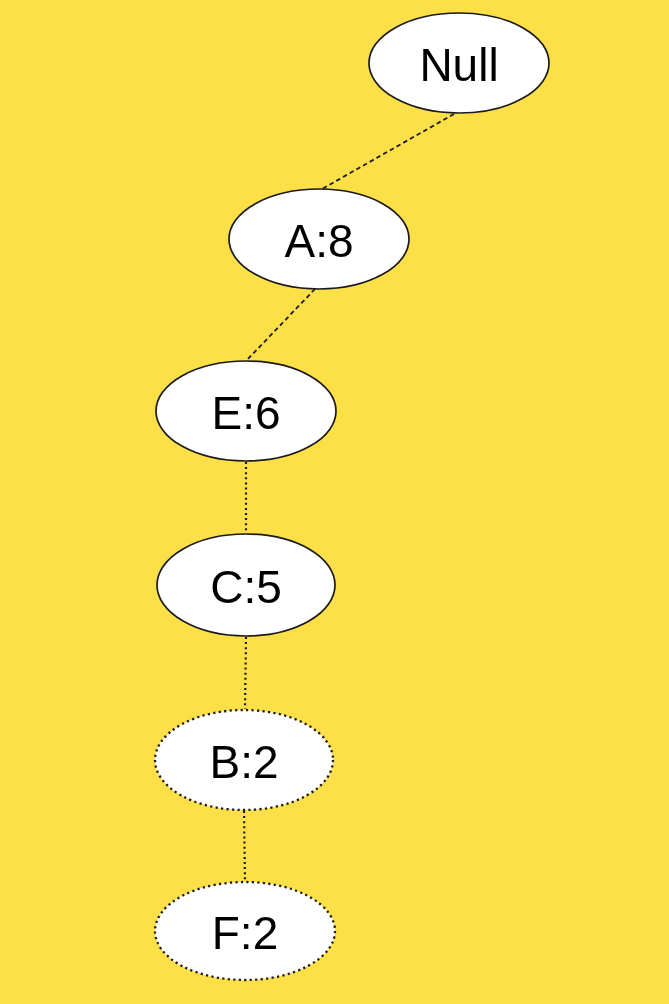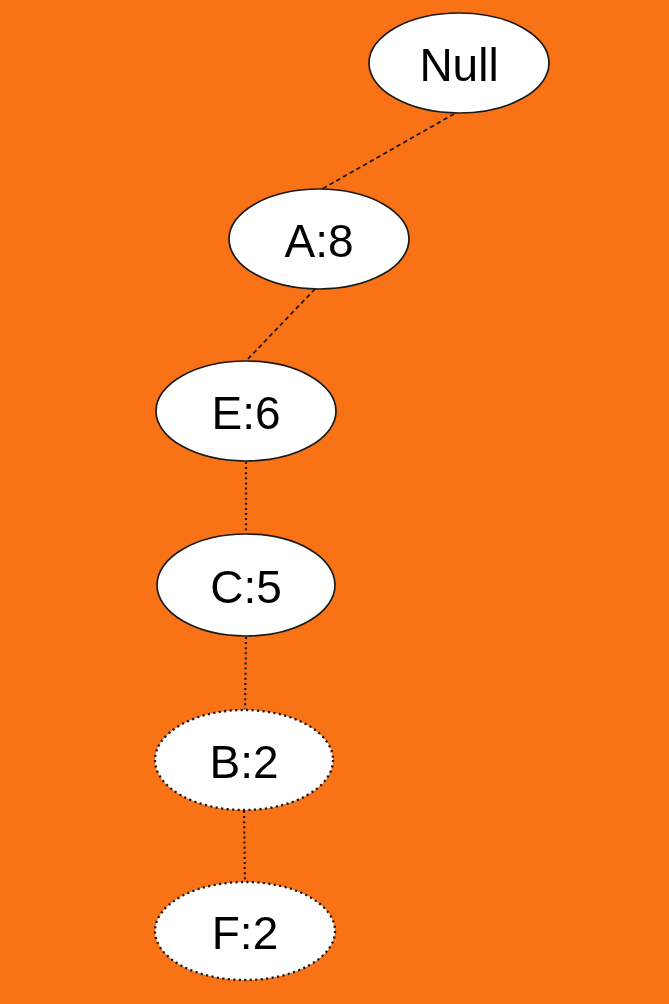--- a/index.html
+++ b/index.html
@@ -4,21 +4,21 @@
 <style>
   html, body {
     margin: 0;
     padding: 0;
     background: #ffffff;
   }
   .canvas-wrap {
     position: relative;
     width: 669px;
     height: 1004px;
-    background: #f97316;
+    background: #fde047;
     overflow: hidden;
   }
   svg.diagram {
     display: block;
     width: 669px;
     height: 1004px;
   }
   .edge {
     fill: none;
     stroke: var(--stroke, #1a1a1a);

